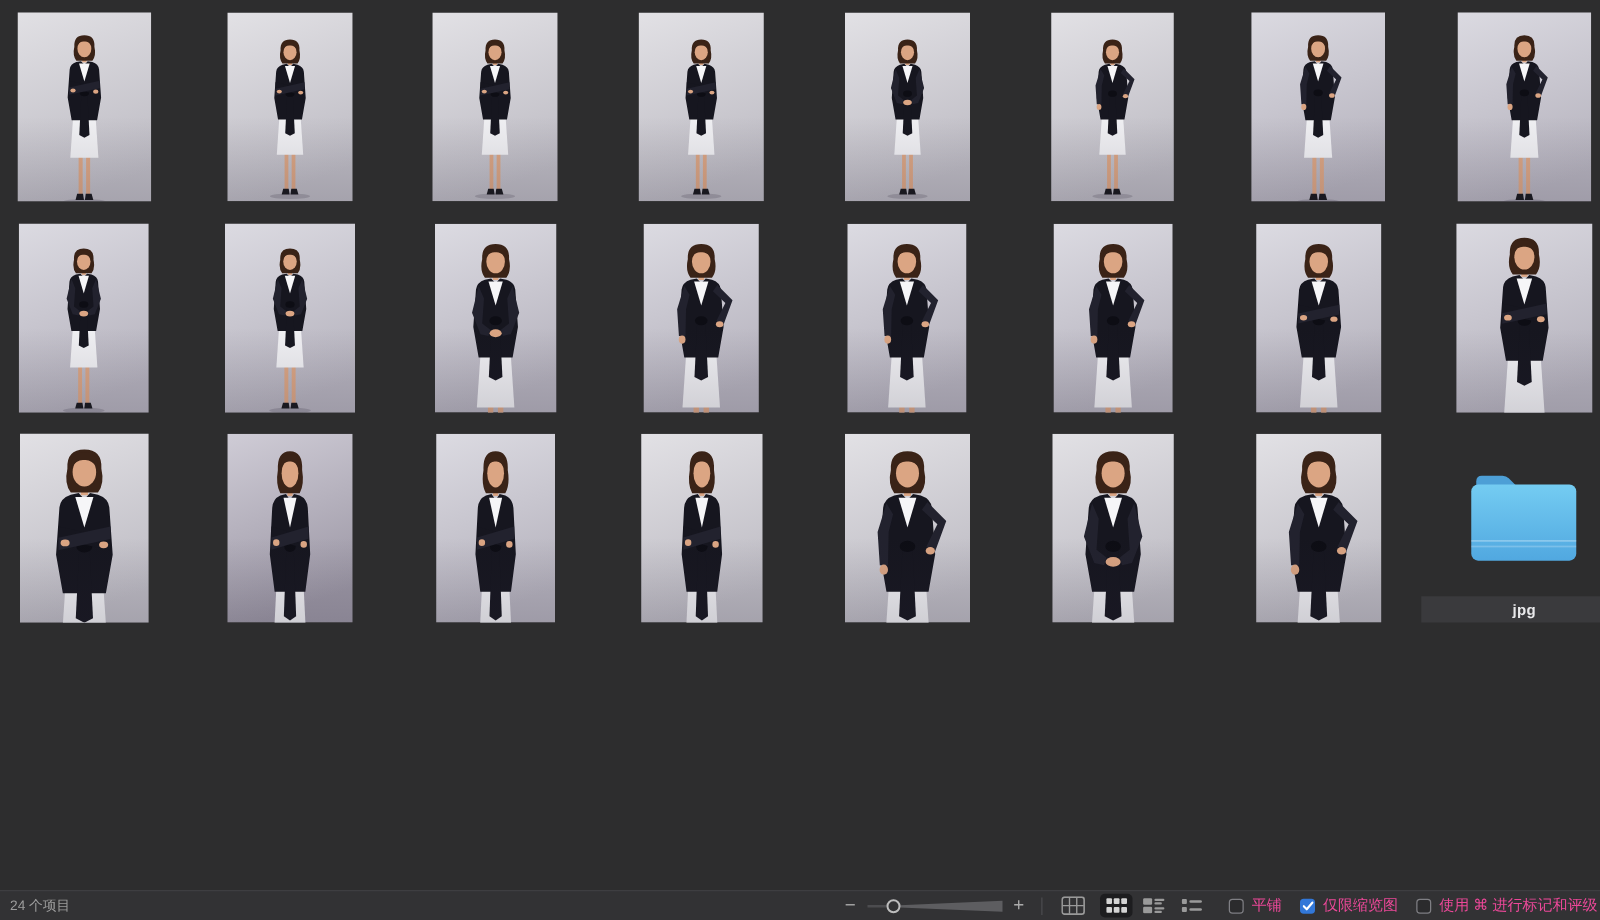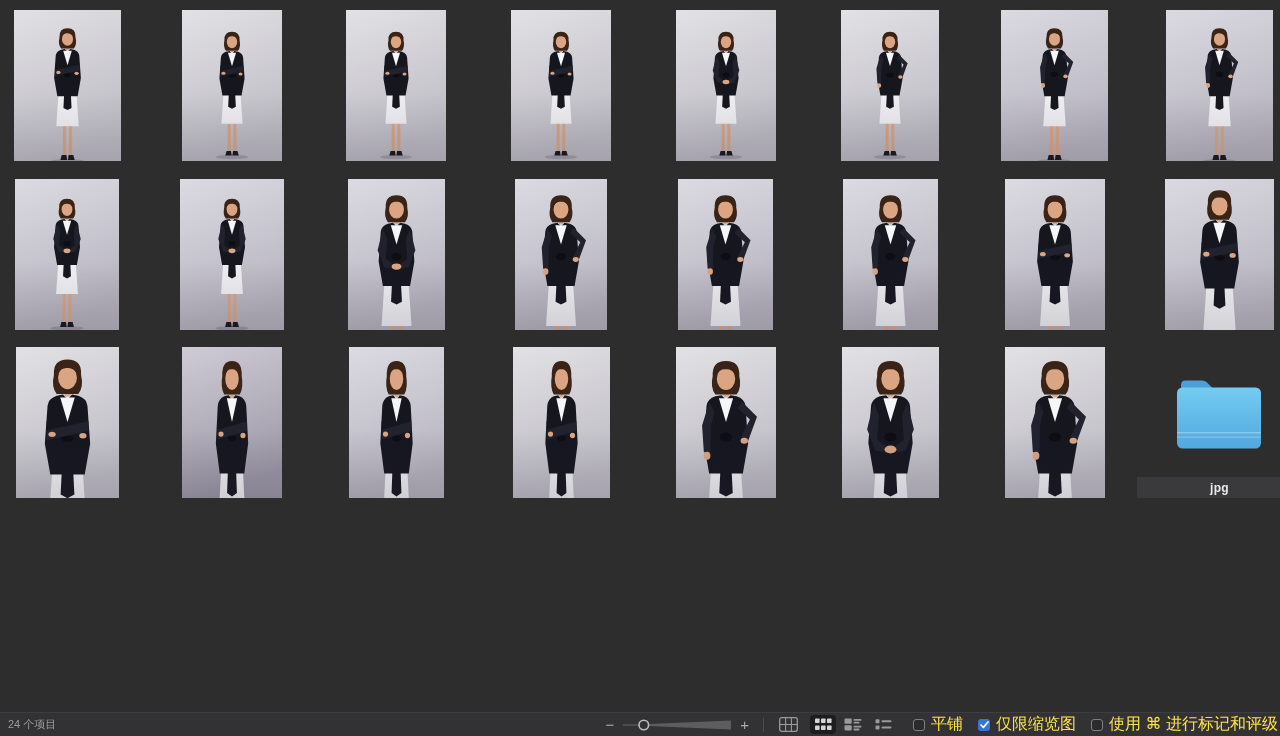--- a/index.html
+++ b/index.html
@@ -46,21 +46,21 @@
   }
   .view-btn.selected{background:#1d1d1f;}
   .view-btn.first{margin-right:7px;}
   .cb-group{display:flex;align-items:center;margin-left:15px;}
   .cb-box{
     width:12px;height:12px;border-radius:3px;border:1px solid #7f7f84;
     background:#2b2b2d;box-sizing:border-box;margin-right:6px;flex:0 0 auto;
     display:flex;align-items:center;justify-content:center;
   }
   .cb-box.checked{border:none;}
-  .cb-label{color:#fde047;font-size:16px;}
+  .cb-label{color:#ec4899;font-size:12px;}
 </style>
 </head>
 <body>
 
 <div class="thumb-grid" id="thumb-grid">
     <svg class="photo" width="107" height="151" viewBox="0 0 100 150" preserveAspectRatio="xMidYMid slice" role="img">
       <defs>
         <linearGradient id="pg0" x1="0" y1="0" x2="0.25" y2="1">
           <stop offset="0" stop-color="#e2e1e5"></stop>
           <stop offset="1" stop-color="#bdbbc3"></stop>

